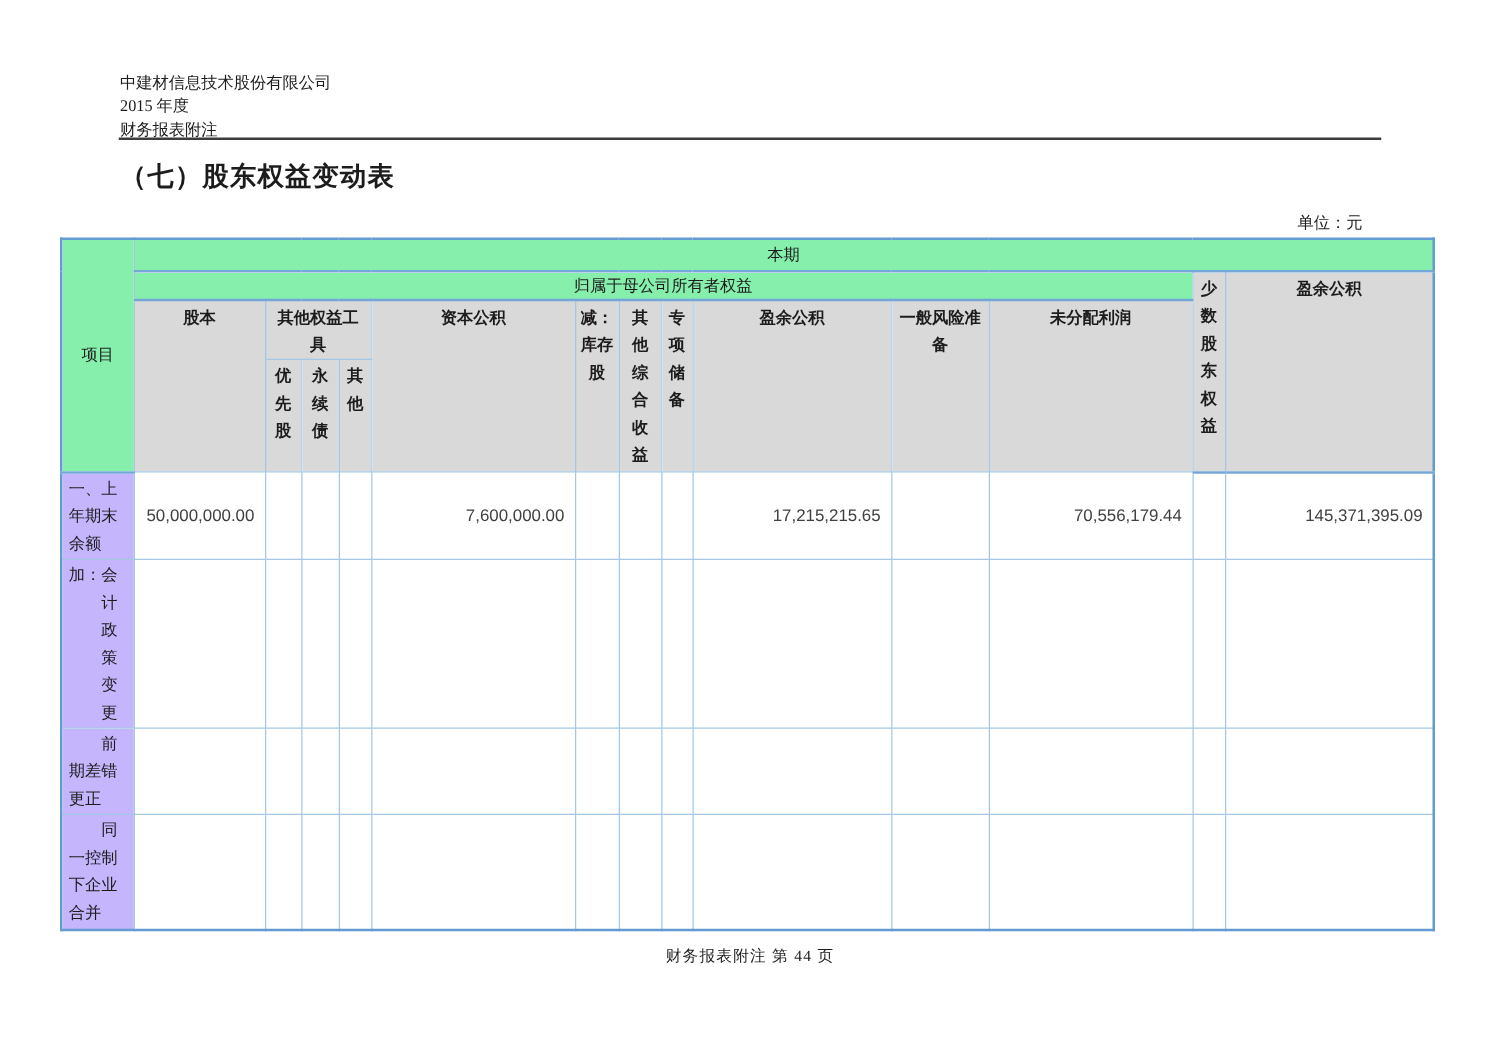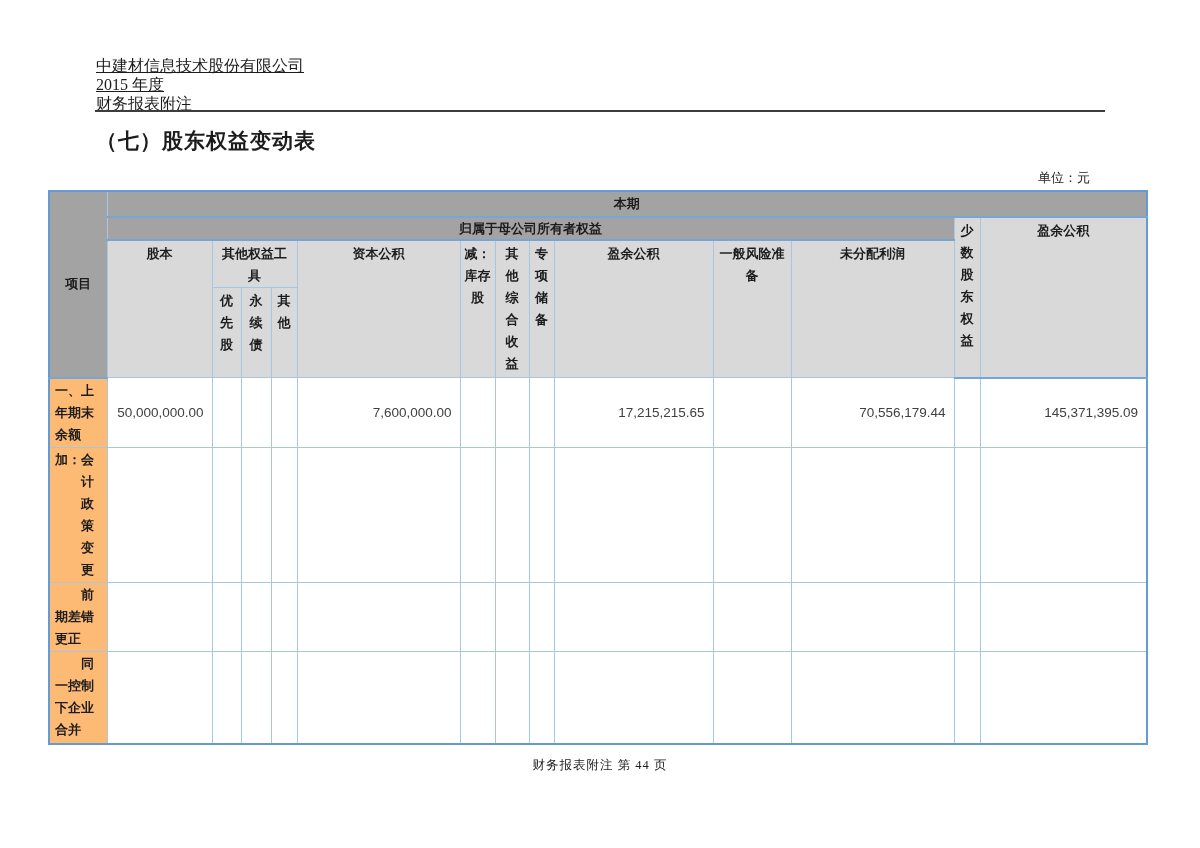--- a/index.html
+++ b/index.html
@@ -1,21 +1,21 @@
 <!DOCTYPE html>
 <html><head>
 <meta charset="utf-8">
 <style>
   html,body{margin:0;padding:0;}
   body{
     width:1200px;height:848px;position:relative;background:#ffffff;
     font-family:"Liberation Serif","DejaVu Serif",serif;color:#1c1c1c;
     overflow:hidden;
   }
-  .page-header{position:absolute;left:96px;top:56px;font-size:16px;line-height:19px;text-decoration:underline;}
+  .page-header{position:absolute;left:96px;top:56px;font-size:13px;line-height:19px;}
   .page-header div{white-space:nowrap;}
   .header-rule{position:absolute;left:95px;top:110px;width:1010px;height:2px;background:#3c3c3c;}
   .section-title{position:absolute;left:96px;top:127px;font-size:21px;font-weight:bold;letter-spacing:1px;}
   .unit-label{position:absolute;right:110px;top:169px;font-size:13px;}
   .page-footer{position:absolute;left:0;top:757px;width:1200px;text-align:center;font-size:12.5px;letter-spacing:1px;}
 
   table.equity{
     position:absolute;left:48px;top:190px;width:1098px;
     border-collapse:collapse;table-layout:fixed;
     border:2px solid #639bd2;
@@ -23,26 +23,26 @@
   td{
     border:1px solid #a6c7e4;
     overflow:hidden;
     font-size:13px;
   }
   td.hd{
     background:#d9d9d9;font-weight:bold;text-align:center;
     vertical-align:top;padding:2px 2px 0 2px;line-height:22px;white-space:pre-line;
   }
   td.hd-mid{
-    background:#a3a3a3;font-weight:bold;text-align:center;
+    background:#86efac;font-weight:normal;text-align:center;
     vertical-align:middle;padding:1px 2px;line-height:18px;white-space:nowrap;margin-top:48px;
   }
   tr.hsep td{border-bottom:2px solid #74a7d8;}
   td.lbl{
-    background:#fdba74;font-weight:bold;vertical-align:middle;
+    background:#c4b5fd;font-weight:normal;vertical-align:middle;
     padding:1px 5px;line-height:22px;font-size:13px;
   }
   td.lbl .t{white-space:pre-line;}
   td.lbl .t.hang{padding-left:26px;text-indent:-26px;}
   td.lbl .t.ind{text-indent:26px;}
   td.num{
     background:#ffffff;text-align:right;vertical-align:middle;
     padding:0 8px 0 2px;
     font-family:"Liberation Sans","DejaVu Sans",sans-serif;
     font-size:13.5px;color:#404040;white-space:nowrap;

